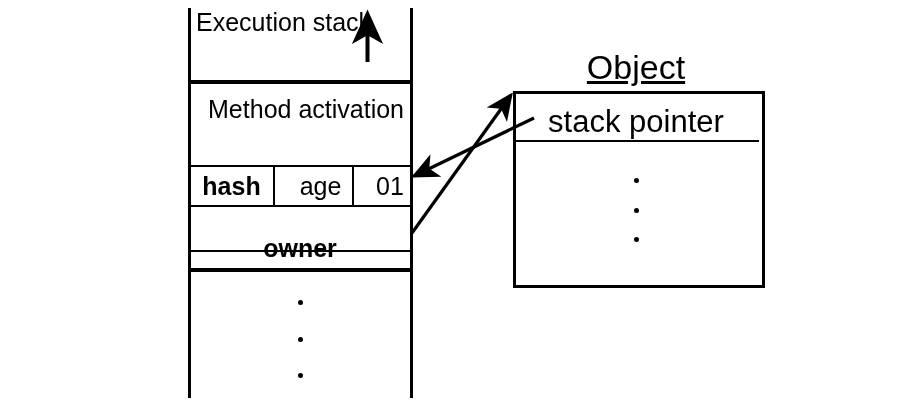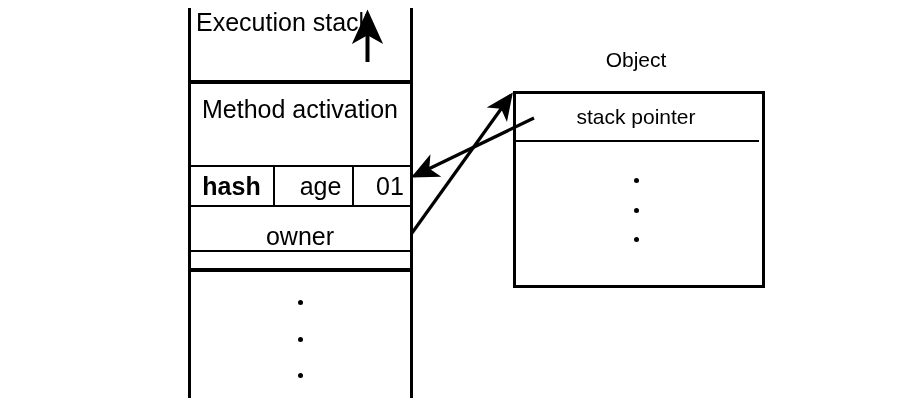--- a/index.html
+++ b/index.html
@@ -44,22 +44,22 @@
   }
   .label.center {
     text-align: center;
   }
 
   
   .t-exec      { font-size: 25px; }
   .t-method    { font-size: 25px; }
   .t-cell      { font-size: 25px; }
   .t-owner     { font-size: 25px; }
-  .t-object    { font-size: 21px; }
-  .t-sp        { font-size: 21px; }
+  .t-object    { font-size: 34px; text-decoration: underline; }
+  .t-sp        { font-size: 31px; }
 
   
   .vdots {
     position: absolute;
     display: flex;
     flex-direction: column;
     align-items: center;
     justify-content: space-between;
   }
   .vdots span {
@@ -96,33 +96,33 @@
       <defs>
         <marker id="ah-up" markerWidth="9" markerHeight="9" refX="7.5" refY="4.5" orient="auto" markerUnits="strokeWidth">
           <path d="M0,0.6 L8.6,4.5 L0,8.4 L2.2,4.5 Z" fill="#000000"></path>
         </marker>
       </defs>
       <line x1="15.5" y1="58" x2="15.5" y2="10" stroke="#000000" stroke-width="4" marker-end="url(#ah-up)"></line>
     </svg>
 
     <div class="hline thick" style="left:188px; top:80px; width:225px;"></div>
 
-    <div class="label center t-method" style="left:196px; top:95px; width:208px;">Method activation</div>
+    <div class="label center t-method" style="left:196px; top:95px; width:208px;text-align:right;">Method activation</div>
 
     <div class="hline" style="left:188px; top:165px; width:225px;"></div>
 
     <div class="label center t-cell" style="left:190px; top:172px; width:83px;font-weight:bold;">hash</div>
     <div class="vline thin" style="left:273px; top:166px; height:39px;"></div>
     <div class="label center t-cell" style="left:275px; top:172px; width:91px;">age</div>
     <div class="vline thin" style="left:352px; top:166px; height:39px;"></div>
     <div class="label center t-cell" style="left:354px; top:172px; width:72px;">01</div>
 
     <div class="hline" style="left:188px; top:205px; width:225px;"></div>
 
-    <div class="label center t-owner" style="left:196px; top:222px; width:208px;">owner</div>
+    <div class="label center t-owner" style="left:196px; top:234px; width:208px;font-weight:bold;">owner</div>
 
     <div class="hline" style="left:188px; top:250px; width:225px;"></div>
 
     <div class="abs" style="left:188px; top:252px; width:225px; height:16px;"></div>
     <div class="hline thick" style="left:188px; top:268px; width:225px;"></div>
 
     <div class="vdots" style="left:297px; top:300px; width:6px; height:78px;">
       <span></span>
         <span></span>
         <span></span>

